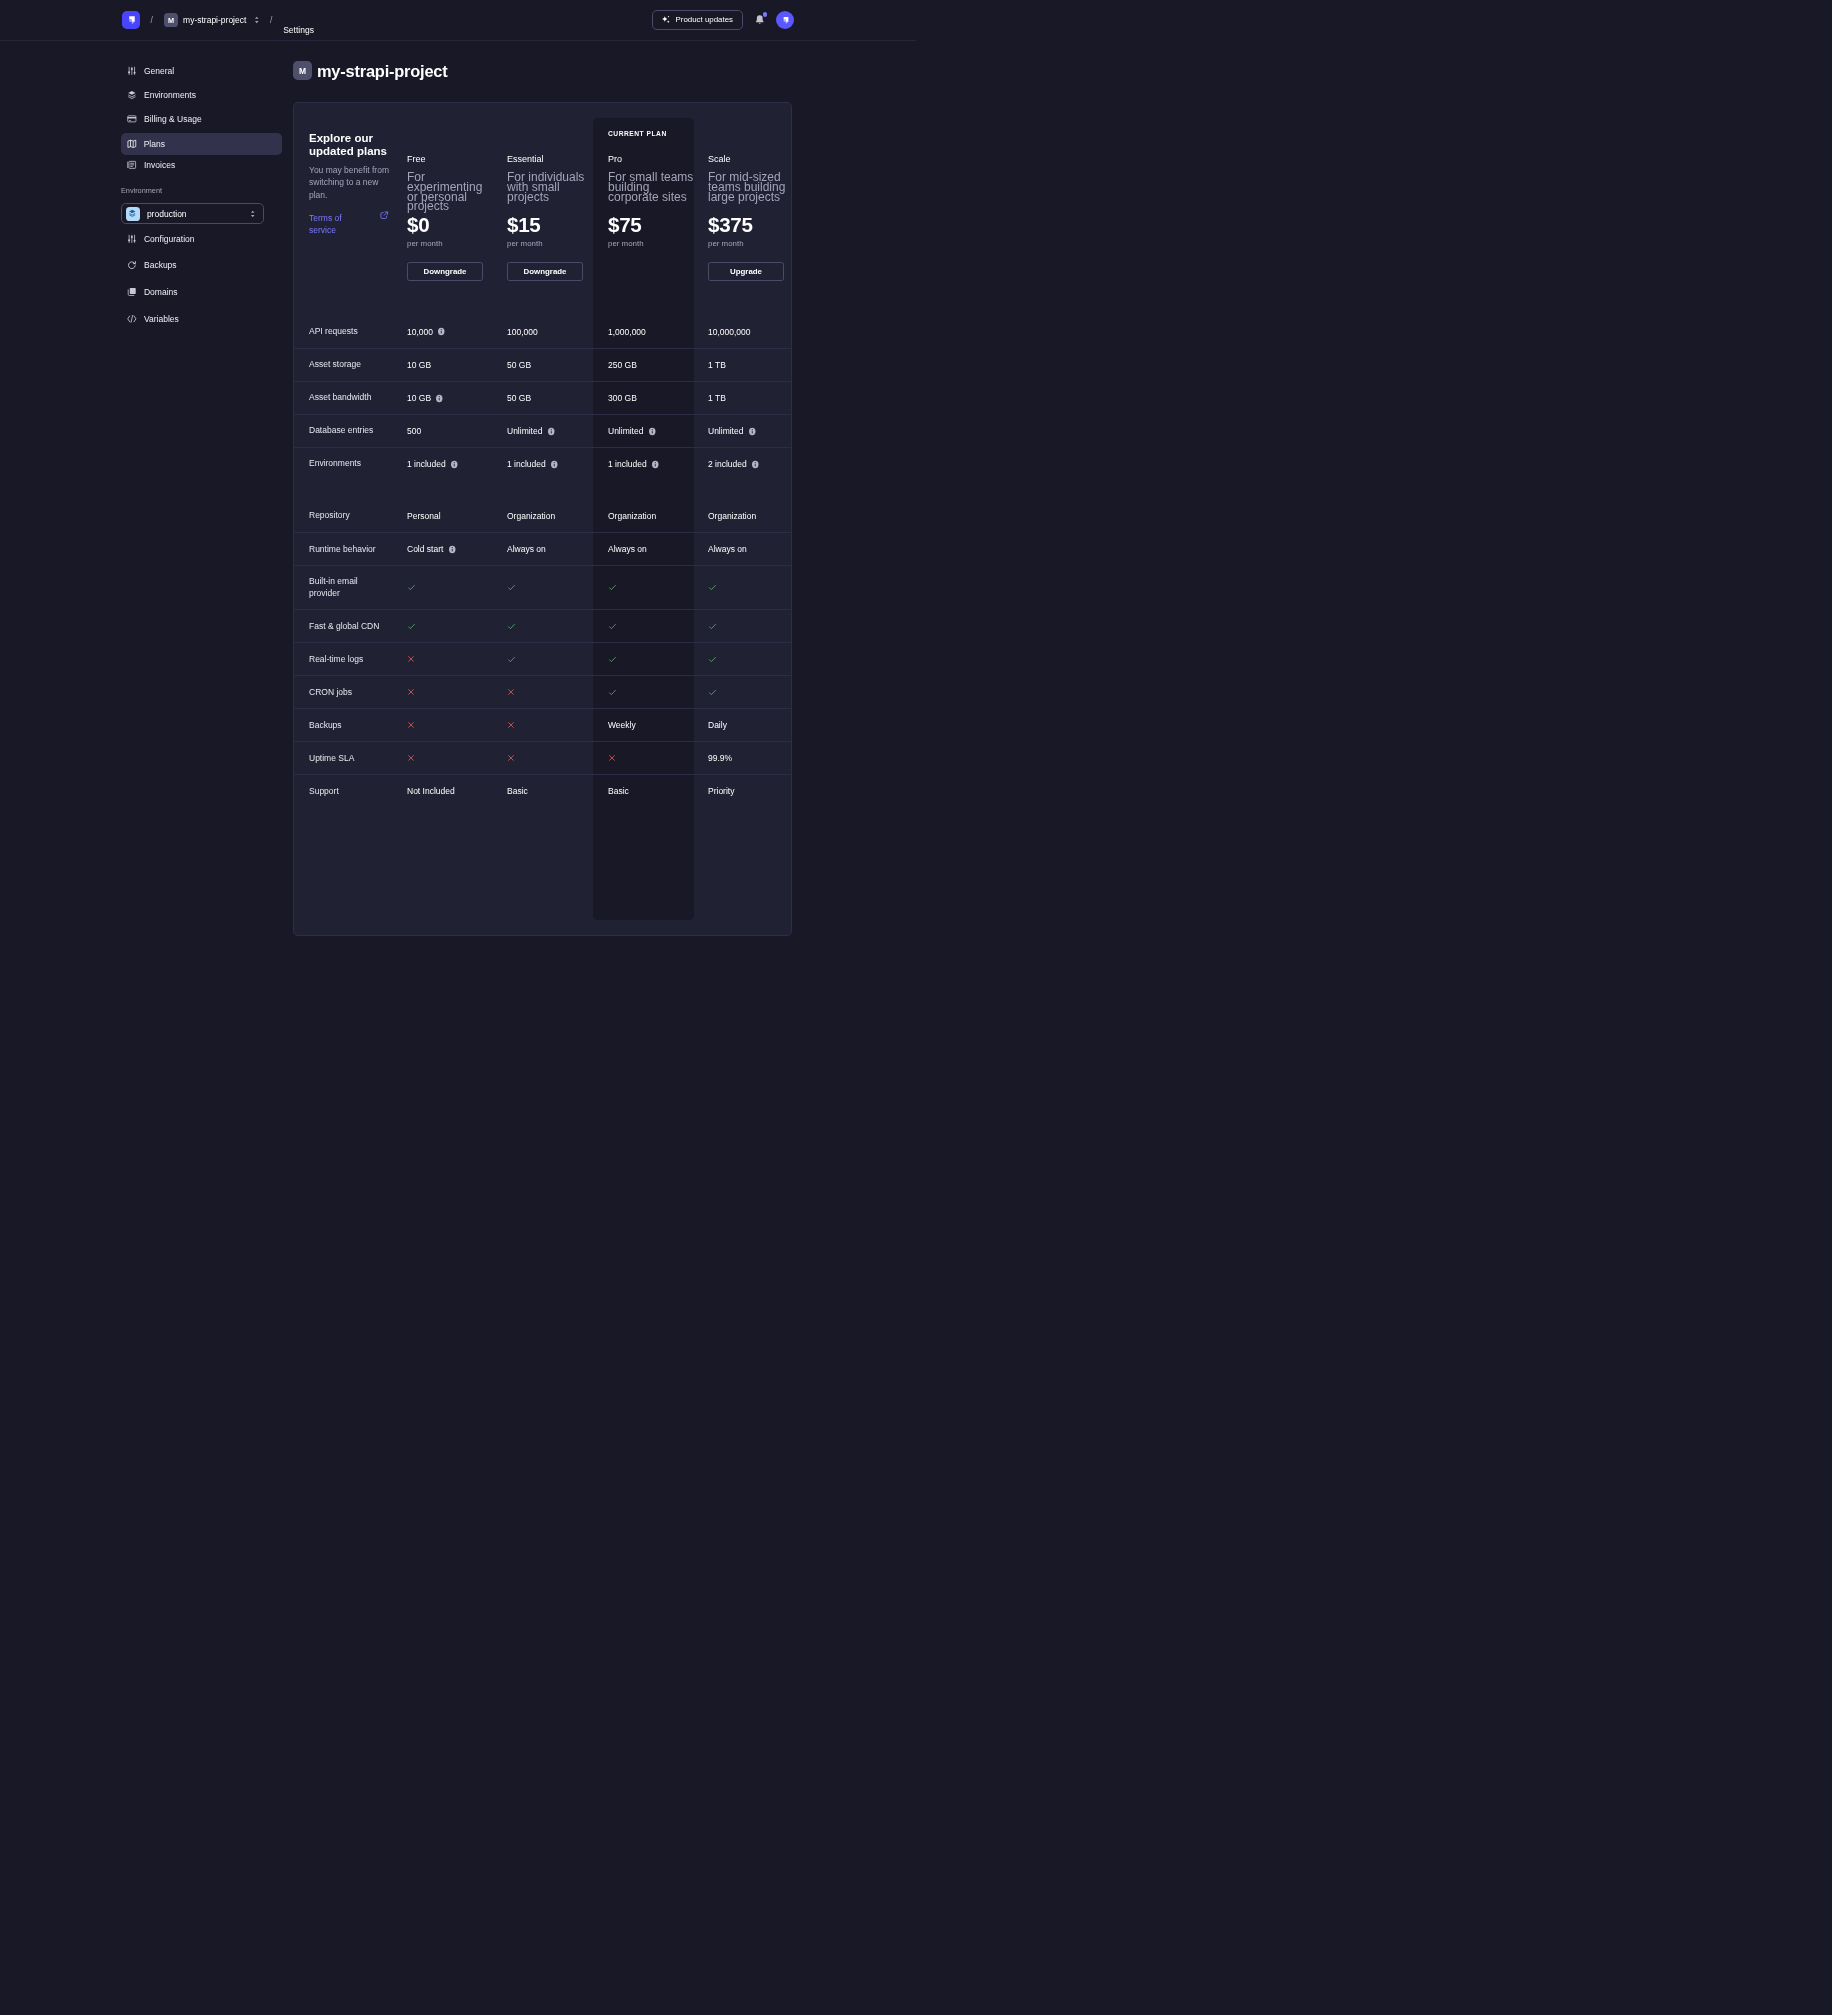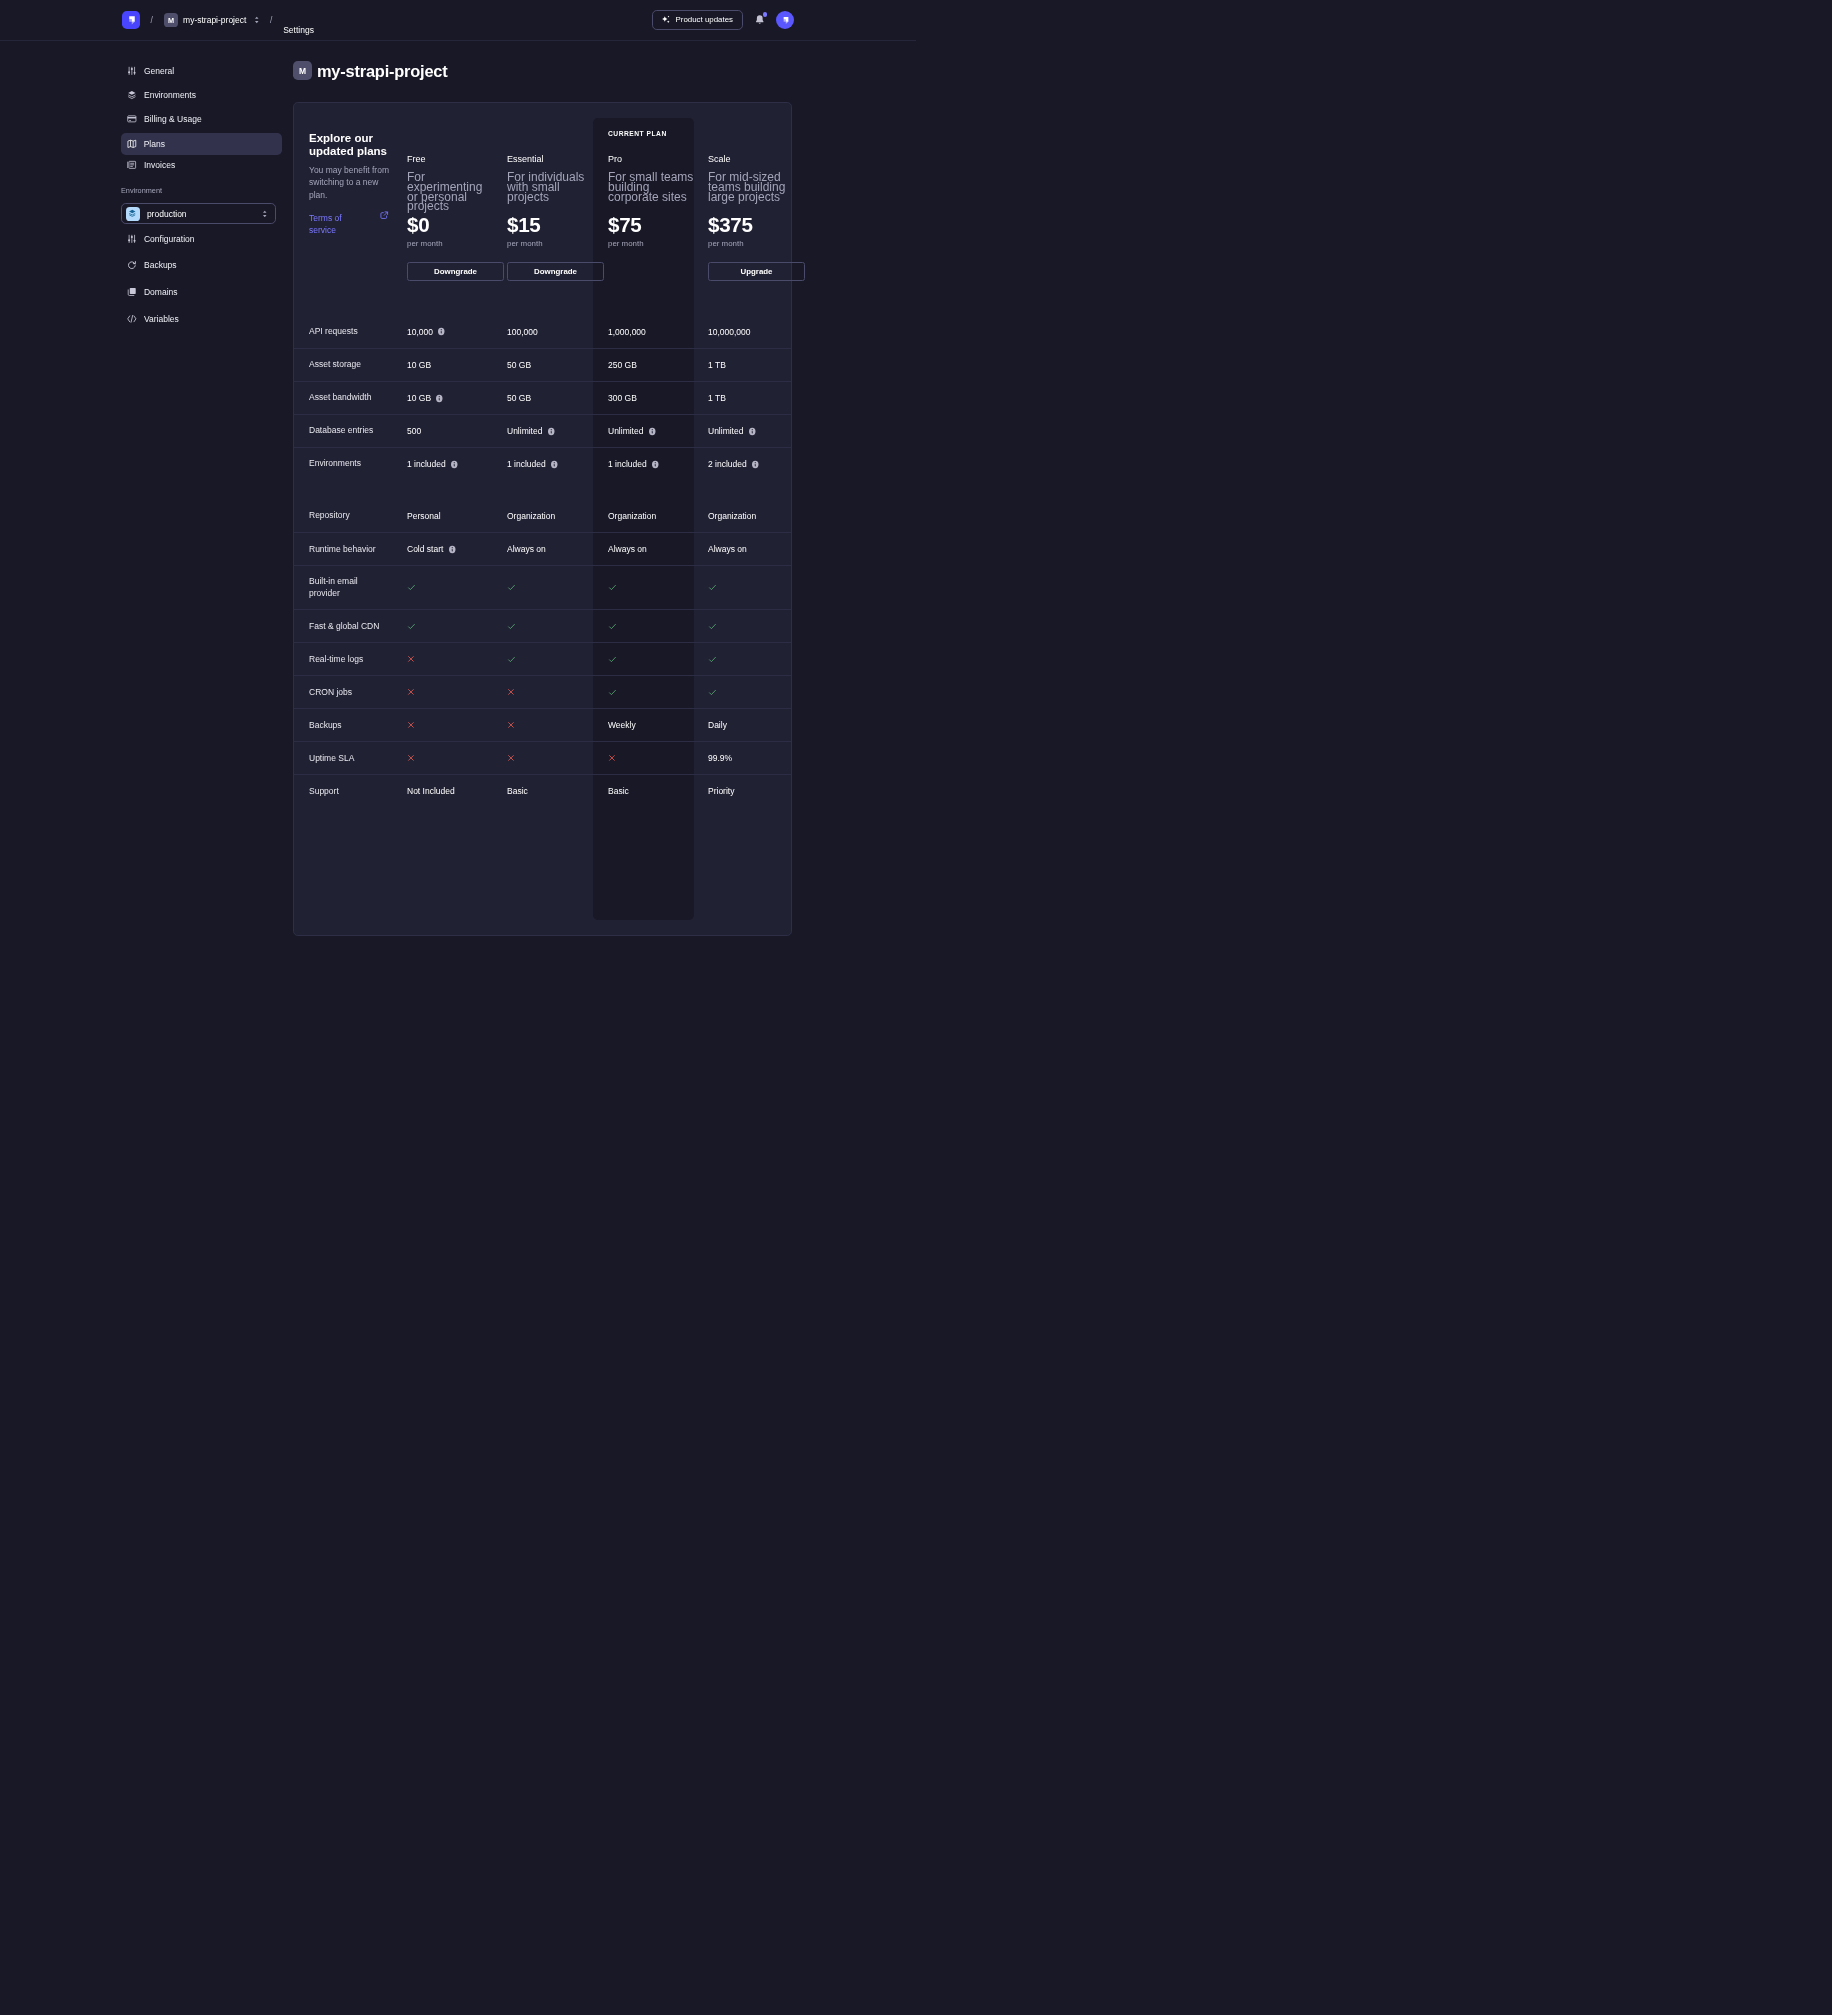--- a/index.html
+++ b/index.html
@@ -39,21 +39,21 @@
 
   
   .side-item { position:absolute; left:121px; width:161px; height:22px;
     border-radius:4.8px; display:flex; align-items:center; gap:7.3px;
     padding:0 6px; cursor:pointer; }
   .side-item.active { background:#32324d;gap:7px; }
   .side-item .ico { width:9.7px; height:9.7px; flex:none; }
   .side-item .lbl { font-size:8.5px; font-weight:500; color:#f0f0f7; }
   .env-label { position:absolute; left:121px; top:186px; font-size:7.3px;
     color:#a5a5ba; }
-  .env-select { position:absolute; left:121px; top:203px; width:155px; height:21px;
+  .env-select { position:absolute; left:121px; top:203px; width:143px; height:21px;
     border:0.6px solid #4a4a6a; border-radius:4.8px; display:flex; align-items:center;
     padding:0 7.3px 0 3.6px; cursor:pointer; background:transparent; }
   .env-ico-box { width:14px; height:14px; border-radius:3.6px; background:#b3d9fb;
     display:flex; align-items:center; justify-content:center; }
   .env-select .val { margin-left:7.3px; font-size:8.5px; color:#fff; }
   .env-select .chev { margin-left:auto; }
 
   
   .title-badge { position:absolute; left:293px; top:61px; width:19px; height:19px;
     border-radius:4.8px; background:#4f4f6b; display:flex; align-items:center;
@@ -79,21 +79,21 @@
     line-height:12px; color:#7b79ff; cursor:pointer; text-decoration:none; }
   .ext-icon { position:absolute; left:71px; top:108px; cursor:pointer; }
 
   .plan-cell { position:relative; width:91px; }
   .plan-name { margin-top:52px; font-size:9px; font-weight:500; line-height:9.7px; }
   .plan-desc { margin-top:8.5px; width:86px; font-size:12px; line-height:9.7px;
     color:#a5a5ba; }
   .plan-price { position:absolute; left:0; top:110px; font-size:20.6px;
     font-weight:bold; letter-spacing:-0.3px; line-height:24px; }
   .plan-period { position:absolute; left:0; top:136px; font-size:7.9px; color:#a5a5ba; }
-  .plan-btn { position:absolute; left:0; top:159px; width:97px; height:19px;
+  .plan-btn { position:absolute; left:0; top:159px; width:76px; height:19px;
     border:0.6px solid #4a4a6a; border-radius:2.4px; background:transparent; color:#fff;
     font-size:7.9px; font-weight:bold; font-family:inherit; cursor:pointer; }
   .current-label { position:absolute; left:0; top:27px; font-size:6.7px;
     font-weight:bold; letter-spacing:0.5px; color:#fff; white-space:nowrap; }
 
   .frow { min-height:33px; align-items:center; border-top:0.6px solid #2c2c44; }
   .frow.nb { border-top:none; }
   .frow.tall { min-height:44px; }
   .row-gap { height:19.4px; }
   .flabel { width:79px; font-size:8.5px; line-height:11.5px; color:#e8e8ef; }

